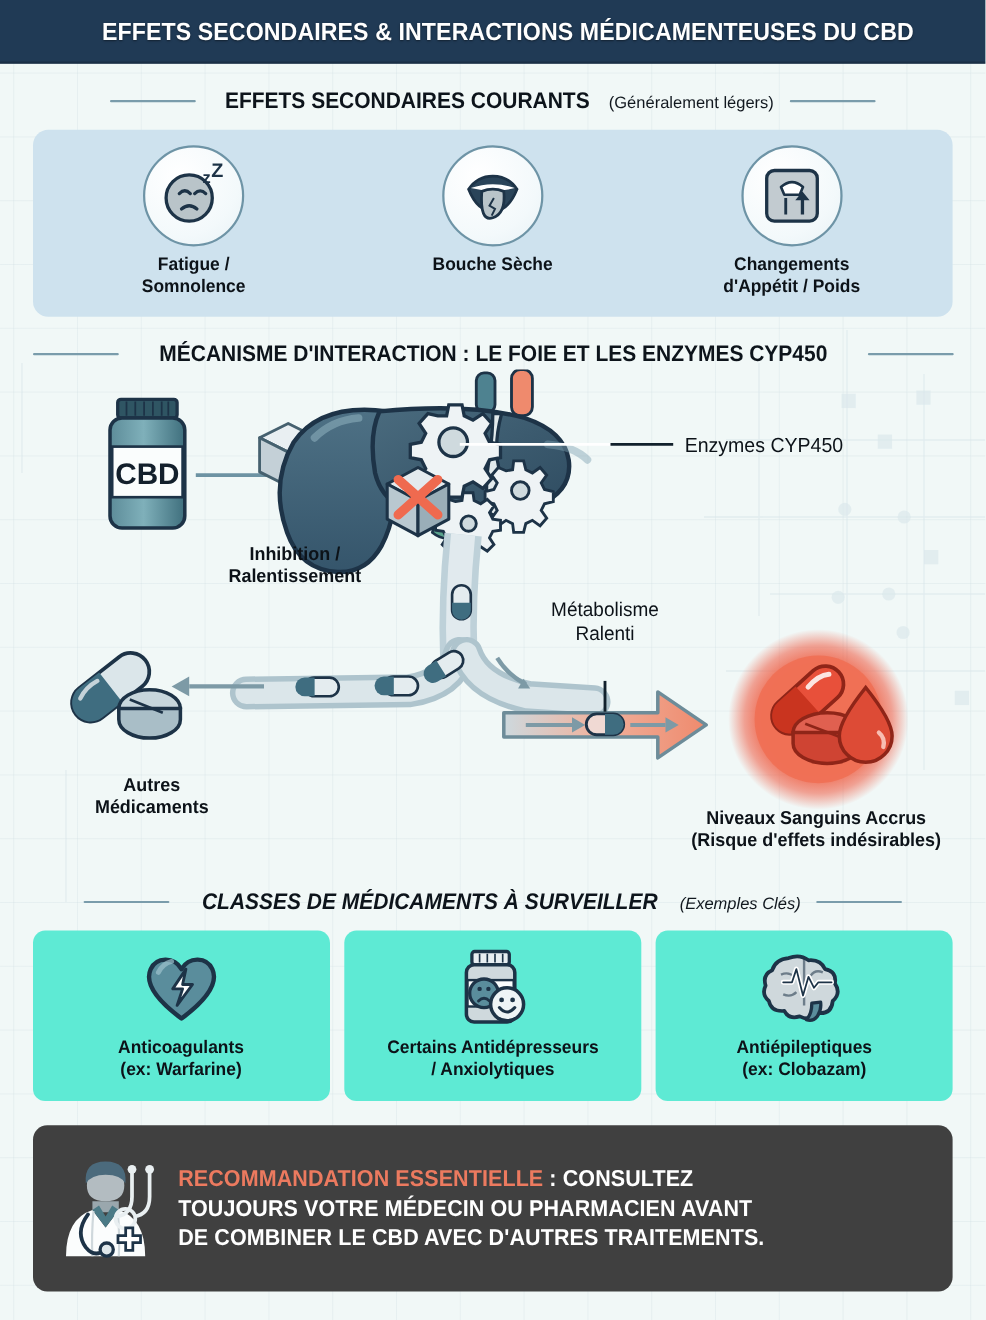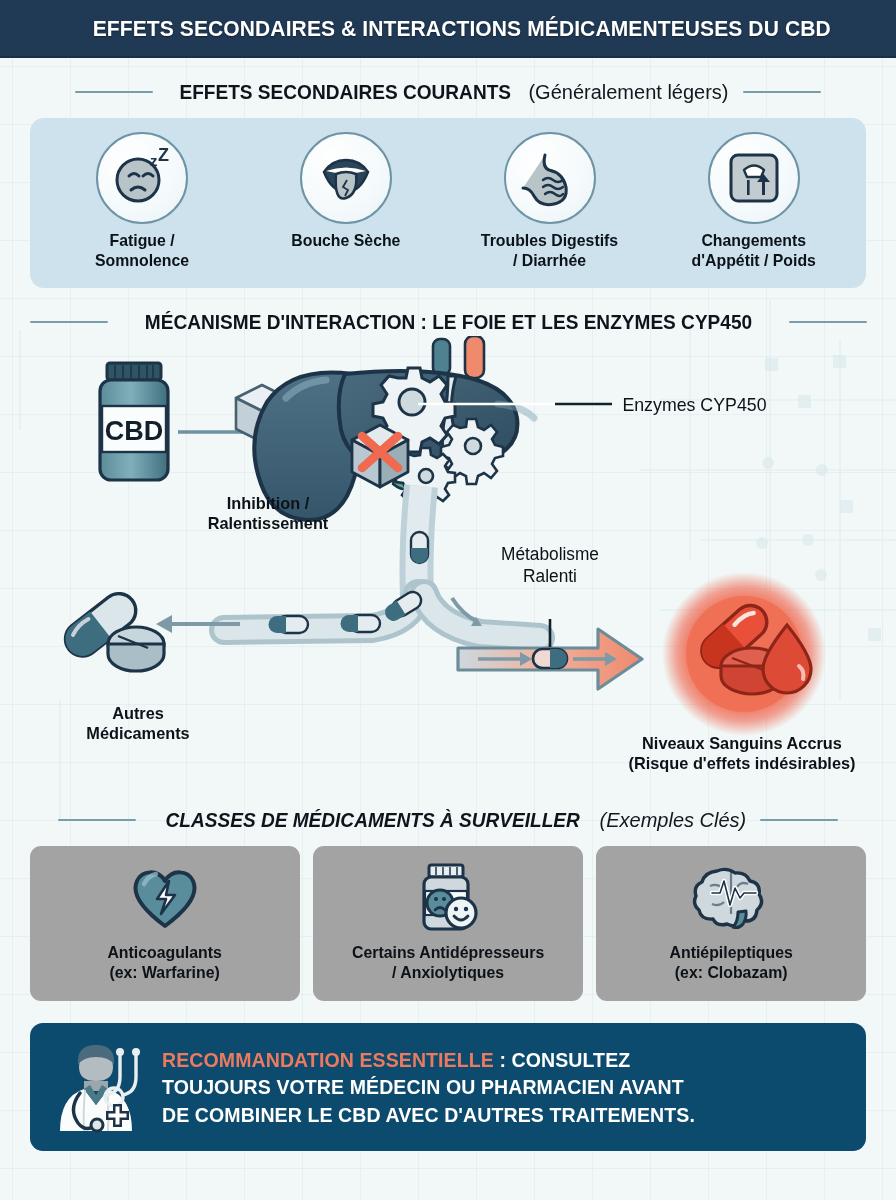--- a/index.html
+++ b/index.html
@@ -71,21 +71,21 @@
   }
   .sec-title .txt { white-space: nowrap; }
   .sec-title .strong {
     font-size: 20.5px;
     font-weight: bold;
     transform: scaleX(.93);
     display: inline-block;
     color: #0d141b;
   }
   .sec-title .light {
-    font-size: 20px;
+    font-size: 15px;
     font-weight: normal;
     color: #11181f;
   }
 
   
   .effects-panel {
     margin: 14px 30px 0 30px;
     background: #cee2ee;
     border-radius: 14px;
     height: 170px;
@@ -139,21 +139,21 @@
 
   
   .classes-title { margin-top: 2px; font-style: italic; }
   .cards {
     margin: 14px 30px 0 30px;
     display: flex;
     gap: 13px;
   }
   .card {
     flex: 1;
-    background: #a3a3a3;
+    background: #5eead4;
     border-radius: 11px;
     height: 155px;
     display: flex;
     flex-direction: column;
     align-items: center;
     justify-content: flex-start;
     padding-top: 14px;
   }
   .card .cicon { height: 74px; display:flex; align-items:center; }
   .card .clabel {
@@ -162,23 +162,23 @@
     font-size: 16.5px;
     font-weight: bold;
     line-height: 1.22;
     color: #0c1218;
     transform: scaleX(.96);
   }
 
   
   .banner {
     margin: 22px 30px 0 30px;
-    background: #0c4a6e;
+    background: #404040;
     border-radius: 13px;
-    height: 128px;
+    height: 151px;
     display: flex;
     align-items: center;
     gap: 14px;
     padding: 0 18px 0 14px;
   }
   .banner .doc { flex: 0 0 auto; }
   .banner .btext {
     color: #ffffff;
     font-size: 21px;
     font-weight: bold;
@@ -255,36 +255,20 @@
           <path d="M12 23 q20 -7 40 0 q-20 5 -40 0Z" fill="#ffffff"></path>
           <path d="M22 26 q10 -4 20 0 q2 20 -10 24 T22 26Z" fill="#b9c4c9" stroke="#1d3347" stroke-width="2.5"></path>
           <path d="M33 32 l-4 7 l5 3 l-3 6" stroke="#1d3347" stroke-width="1.8" fill="none"></path>
         </svg>
       </div>
       <div class="label">
         <span>Bouche Sèche</span>
       </div>
     </div>
 
-    <div class="effect">
-      <div class="circle">
-        <svg width="62" height="62" viewBox="0 0 62 62">
-          <path d="M26 8 q-3 12 4 15 q14 3 17 17 q2 14 -12 17 q-14 3 -20 -8 q-4 -8 -11 -8" fill="#b9c4c9" stroke="#1d3347" stroke-width="3" stroke-linecap="round" stroke-linejoin="round"></path>
-          <g stroke="#1d3347" stroke-width="2.4" fill="none" stroke-linecap="round">
-            <path d="M24 33 q5 -4 10 0 t10 0"></path>
-            <path d="M24 40 q5 -4 10 0 t10 0"></path>
-            <path d="M26 47 q5 -4 10 0 t8 0"></path>
-          </g>
-        </svg>
-      </div>
-      <div class="label">
-        <span>Troubles Digestifs</span><br>
-        <span>/ Diarrhée</span>
-      </div>
-    </div>
 
     <div class="effect">
       <div class="circle">
         <svg width="60" height="60" viewBox="0 0 60 60">
           <rect x="7" y="7" width="46" height="46" rx="7" fill="#c2cbd0" stroke="#1d3347" stroke-width="3"></rect>
           <path d="M20 22 q10 -9 20 0 l-3 7 h-14Z" fill="#ffffff" stroke="#1d3347" stroke-width="2.4" stroke-linejoin="round"></path>
           <rect x="23" y="32" width="2.6" height="15" fill="#1d3347"></rect>
           <path d="M38 47 V34 l-5 0 l6.5 -8 l6.5 8 l-5 0 V47Z" fill="#1d3347"></path>
         </svg>
       </div>

